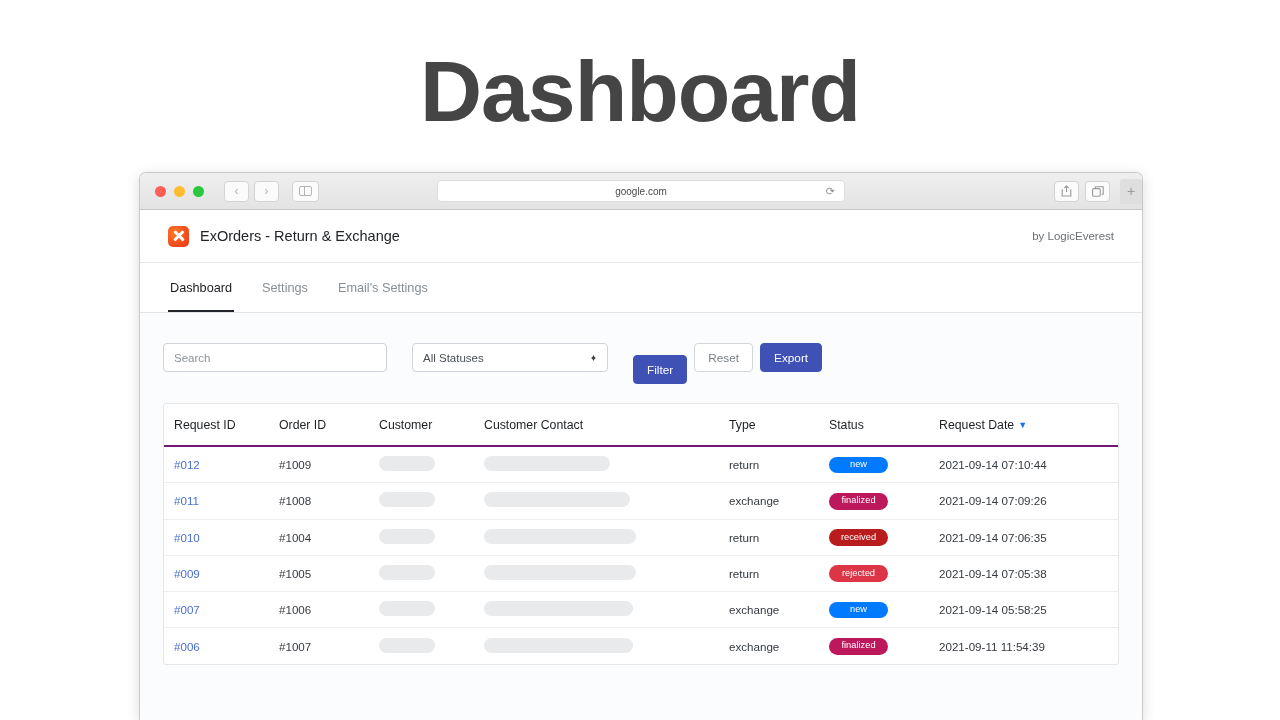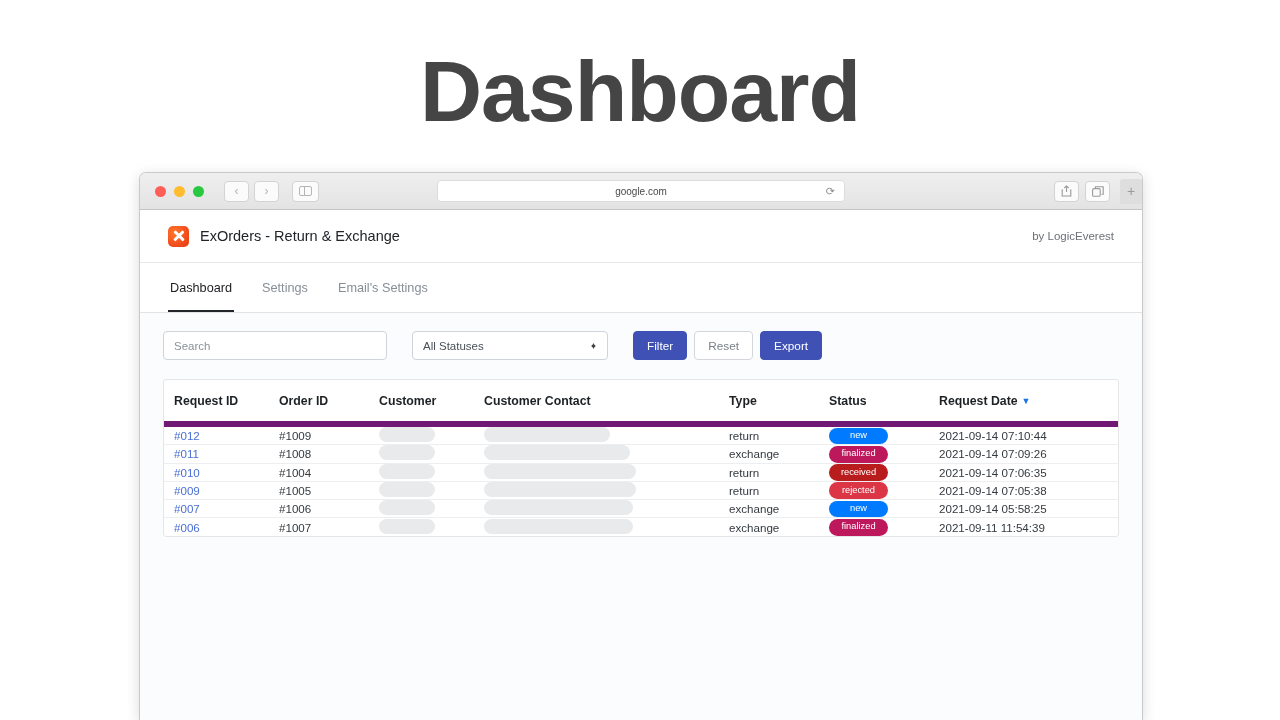--- a/index.html
+++ b/index.html
@@ -287,49 +287,49 @@
   .btn-primary {
     background: #3f51b5;
     color: #ffffff;
     border-color: #3f51b5;
   }
   .btn-outline {
     background: #ffffff;
     color: #7a8088;
     border-color: #d3d7dc;
   }
-  .btn-filter { margin-left: 25px; }
+  .btn-filter { margin-left: 25px; margin-top: 24px; }
   .btn-reset  { margin-left: 7px; }
   .btn-export { margin-left: 7px; }
 
   
   .table-card {
     background: #ffffff;
     border: 1px solid #e6e6e6;
     border-radius: 3px;
     overflow: hidden;
   }
   table.data-table {
     width: 100%;
     border-collapse: collapse;
     table-layout: fixed;
   }
   .data-table th {
     text-align: left;
     font-size: 12.3px;
     color: #1d2124;
-    font-weight: bold;
+    font-weight: normal;
     padding: 14px 0 13px 0;
-    border-bottom: 6px solid #701a75;
+    border-bottom: 2px solid #701a75;
     white-space: nowrap;
   }
   .data-table td {
     font-size: 11.6px;
     color: #343a40;
-    padding: 0 0;
+    padding: 9px 0;
     border-bottom: 1px solid #eceef0;
     vertical-align: middle;
     white-space: nowrap;
   }
   .data-table tr:last-child td { border-bottom: none; }
 
   .col-request-id { width: 115px; padding-left: 10px !important; }
   .col-order-id   { width: 100px; }
   .col-customer   { width: 105px; }
   .col-contact    { width: 245px; }

